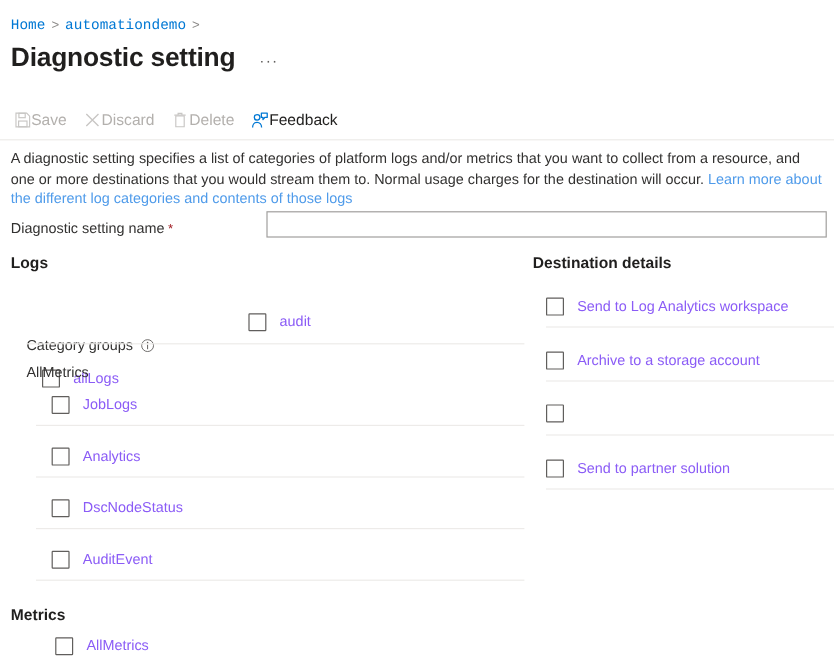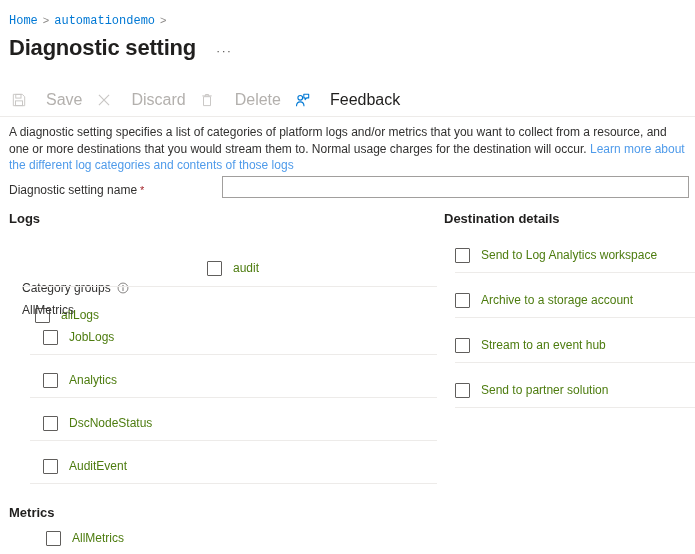--- a/index.html
+++ b/index.html
@@ -78,23 +78,23 @@
   .cmd {
     display: flex;
     align-items: center;
     height: 22px;
     margin-right: 14px;
     cursor: pointer;
     user-select: none;
   }
   .cmd.disabled { cursor: default; }
   .cmd-label {
-    font-size: 16px;
-    line-height: 16px;
-    margin-left: 20px;
+    font-size: 13px;
+    line-height: 16px;
+    margin-left: 0;
     color: #201f1e;
   }
   .cmd.disabled .cmd-label { color: #b3b0ad; }
   .cmd-icon {
     width: 15px;
     height: 15px;
     display: inline-flex;
     align-items: center;
     justify-content: center;
   }
@@ -200,21 +200,21 @@
     height: 15px;
     box-sizing: border-box;
     border: 1px solid #605e5c;
     background: #ffffff;
     flex: 0 0 auto;
     border-radius: 1px;
   }
   .cbtext {
     font-size: 12px;
     line-height: 16px;
-    color: #4d7c0f;
+    color: #8b5cf6;
     margin-left: 11px;
     white-space: nowrap;
   }
   .hr {
     height: 1px;
     background: #edebe9;
   }
 
   
   .lbl-logs      { position: absolute; left: 9px;  top: 0px; }
@@ -378,21 +378,20 @@
   <div class="hr dest-hr" style="top:62px"></div>
 
   <div class="cbrow dest-row" style="top:82px">
     <span class="cbox"></span>
     <span class="cbtext">Archive to a storage account</span>
   </div>
   <div class="hr dest-hr" style="top:107px"></div>
 
   <div class="cbrow dest-row" style="top:127px">
     <span class="cbox"></span>
-    <span class="cbtext">Stream to an event hub</span>
   </div>
   <div class="hr dest-hr" style="top:152px"></div>
 
   <div class="cbrow dest-row" style="top:172px">
     <span class="cbox"></span>
     <span class="cbtext">Send to partner solution</span>
   </div>
   <div class="hr dest-hr" style="top:197px"></div>
 
 </div>

